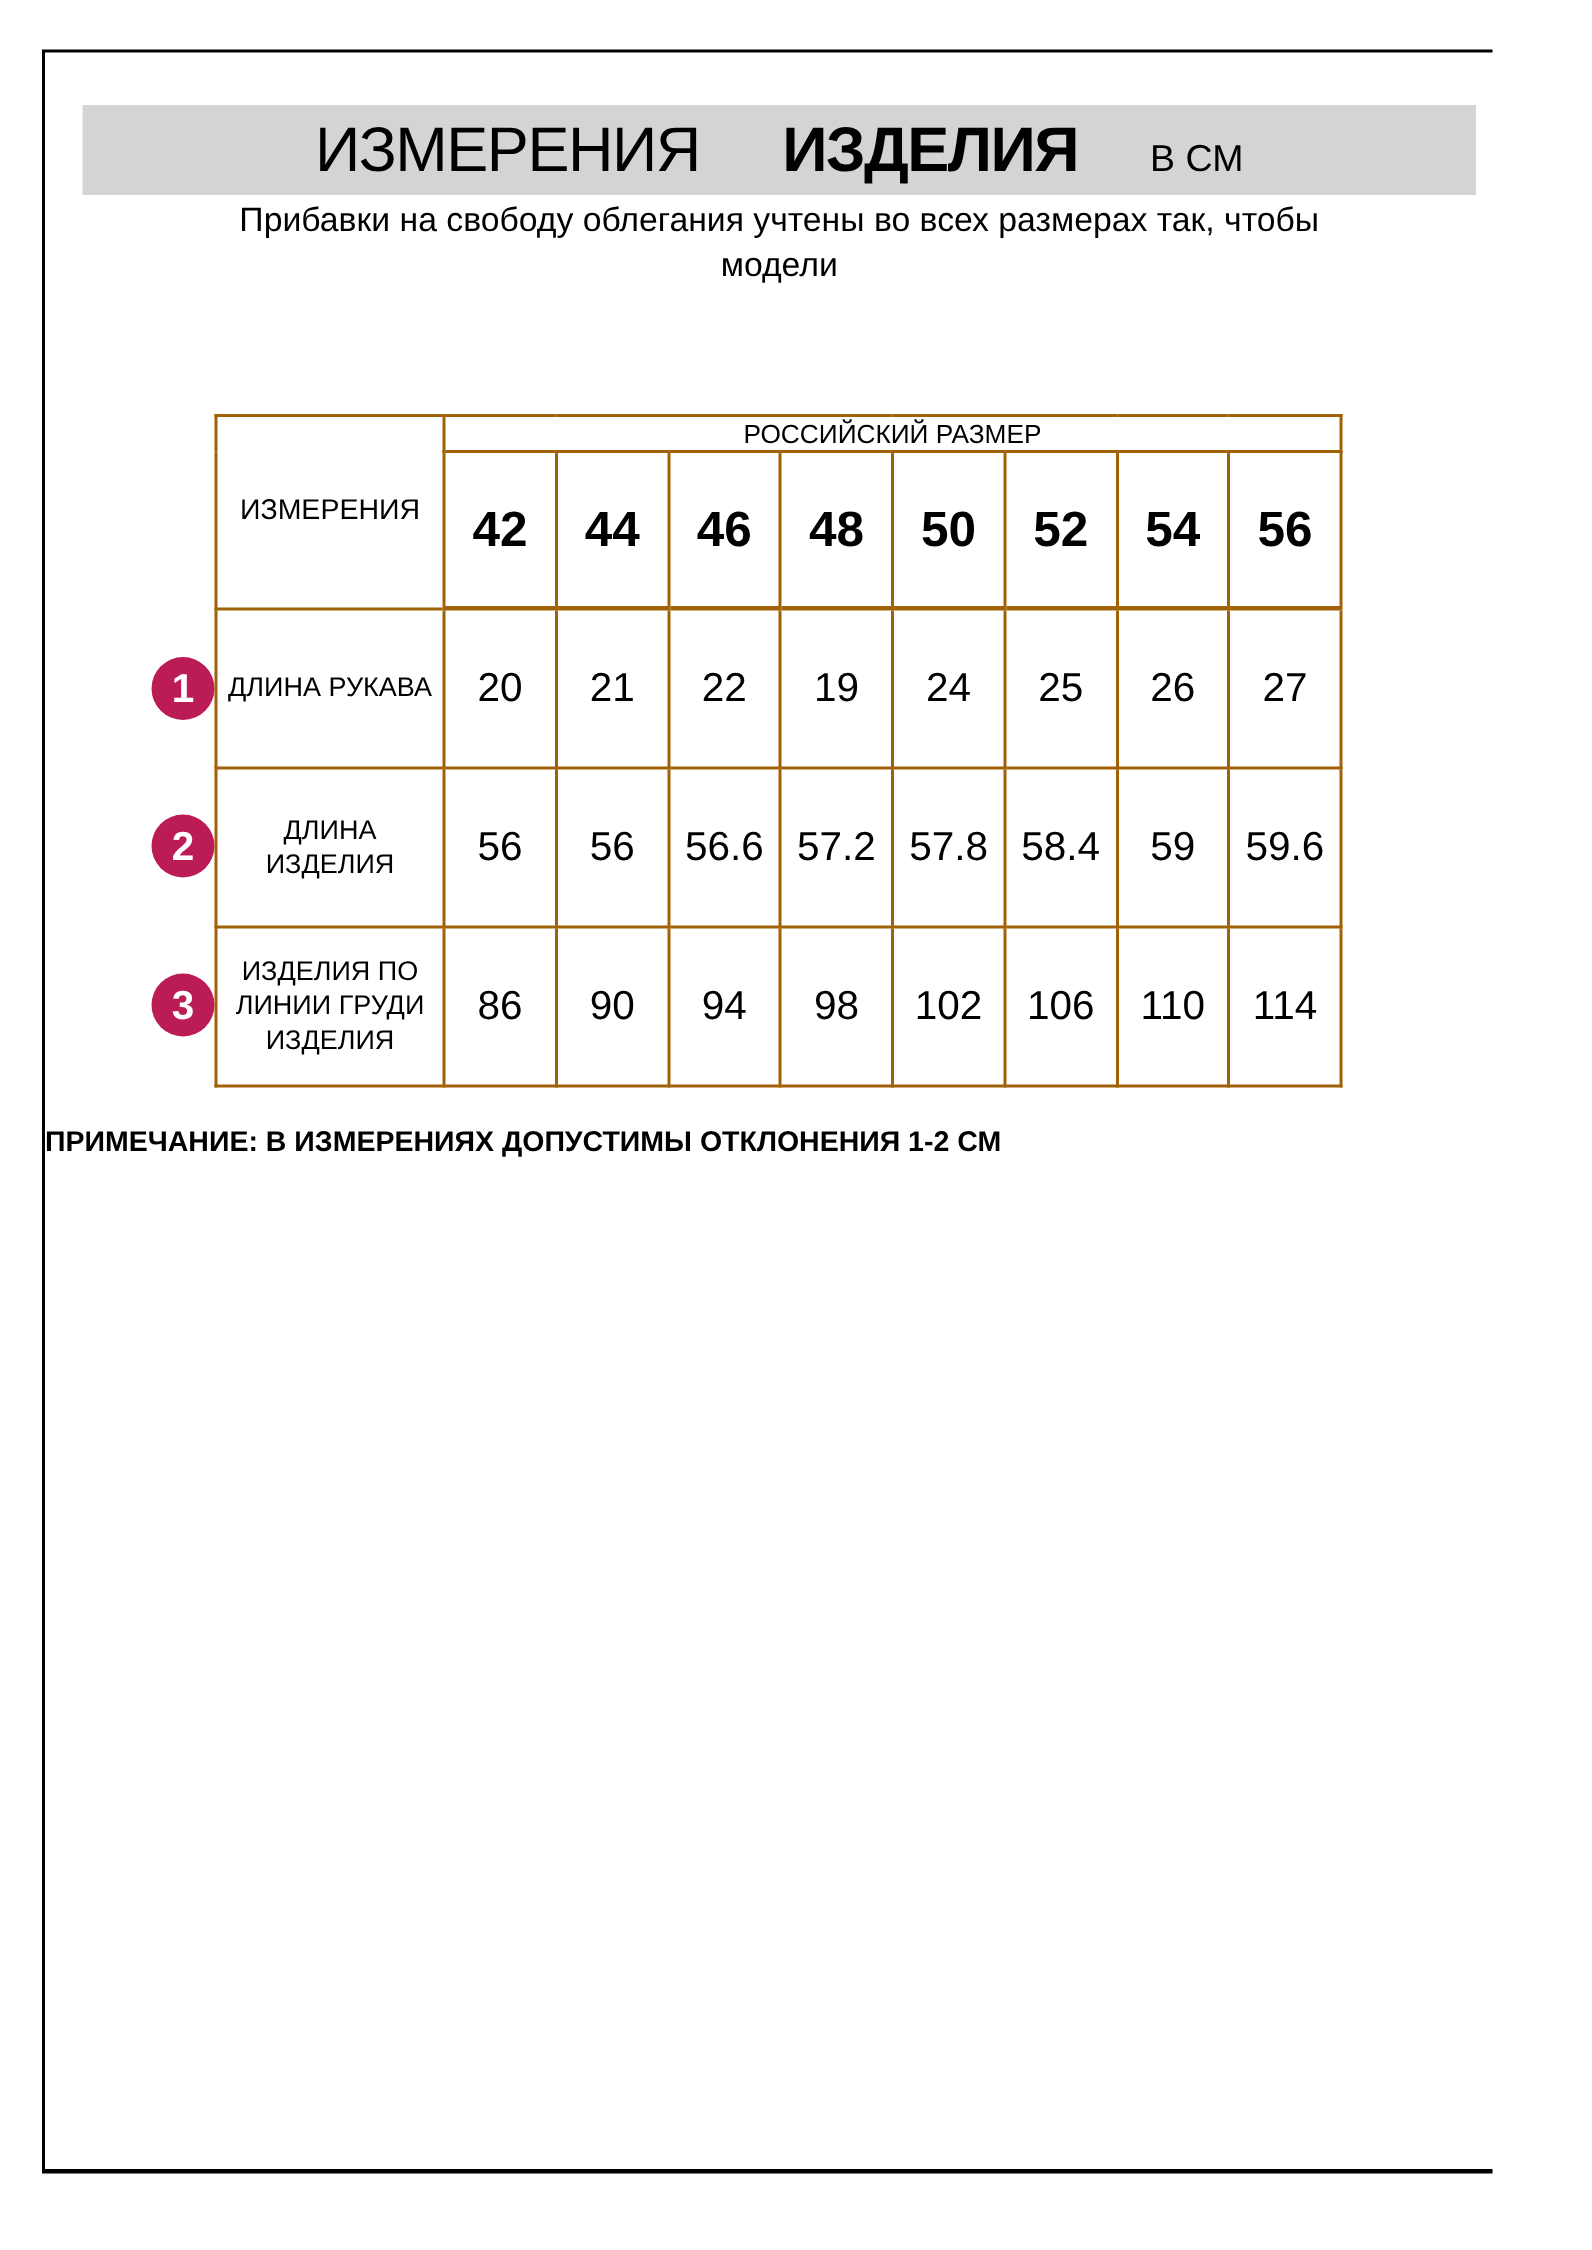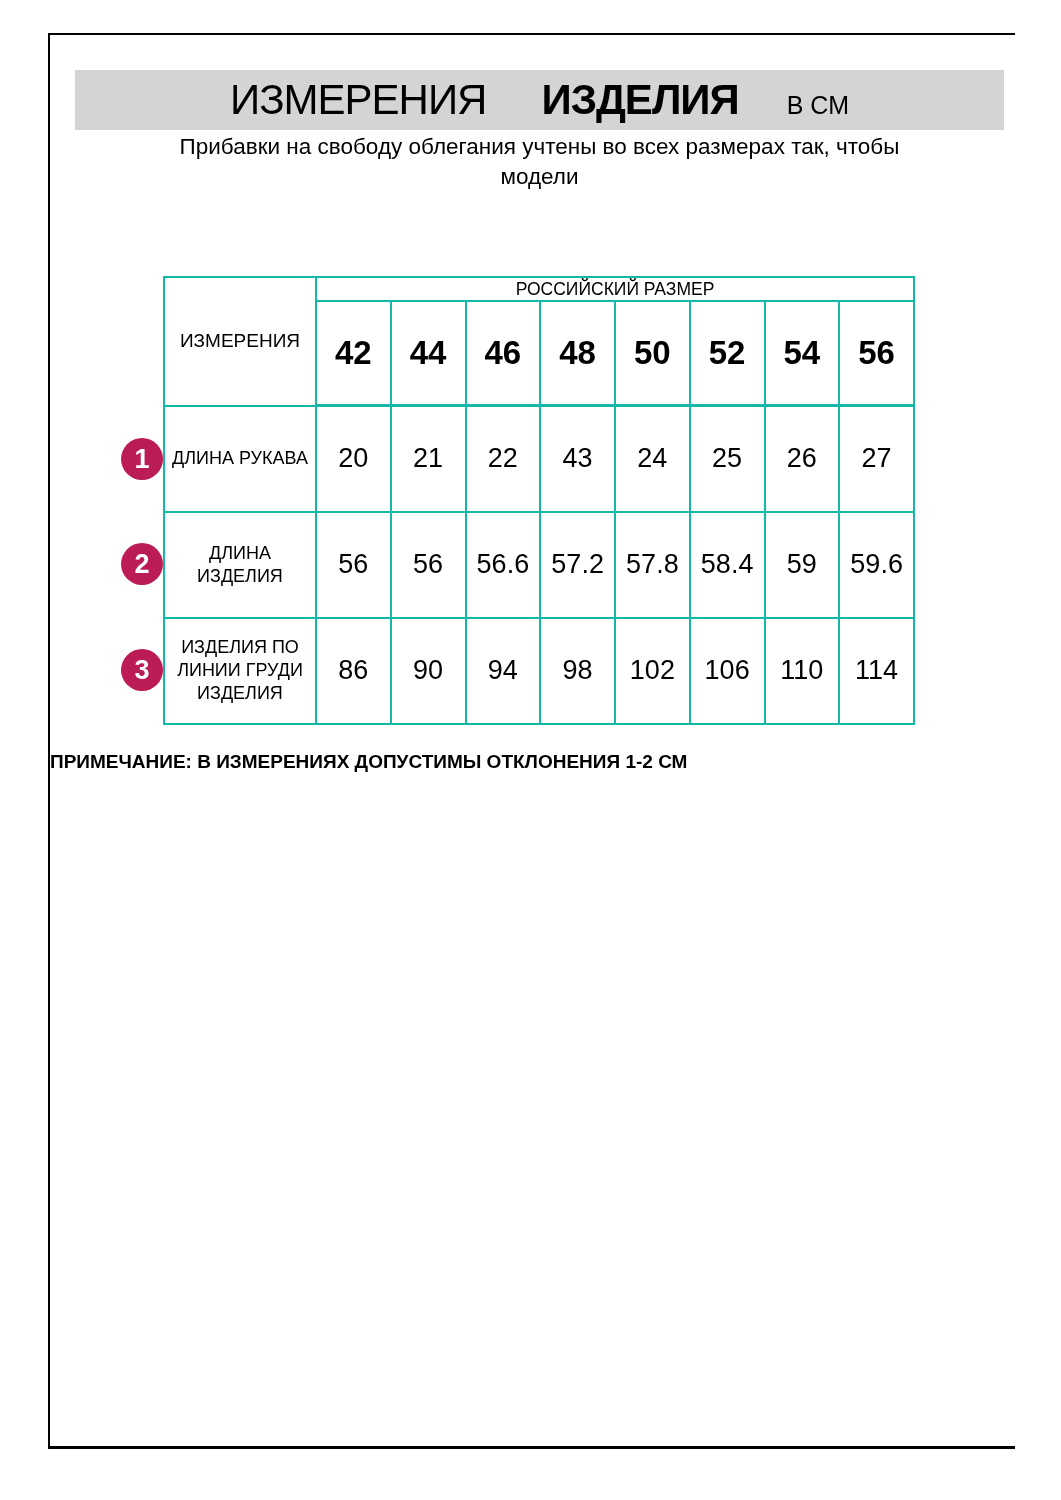--- a/index.html
+++ b/index.html
@@ -11,21 +11,20 @@
     font-family: "Liberation Sans", sans-serif;
     color: #000;
     -webkit-font-smoothing: antialiased;
   }
   .canvas {
     position: relative;
     width: 995px;
     height: 1500px;
     background: #fff;
     overflow: hidden;
-    margin-left: 20px;
   }
   .page {
     position: absolute;
     left: 28px;
     top: 33px;
     width: 983px;
     height: 1416px;
     border: 2px solid #000;
     border-bottom-width: 3px;
     box-sizing: border-box;
@@ -82,21 +81,21 @@
     margin-left: 113px;
     margin-top: 84px;
     width: 752px;
   }
   table.size-table {
     border-collapse: collapse;
     table-layout: fixed;
     width: 752px;
   }
   table.size-table td {
-    border: 2px solid #14b8a6;
+    border: 2px solid #a16207;
     text-align: center;
     vertical-align: middle;
     padding: 0;
     overflow: hidden;
   }
   td.corner {
     width: 150px;
     font-size: 19px;
     font-weight: 400;
     border-bottom-width: 3px;
@@ -191,21 +190,21 @@
             <td>56</td>
           </tr>
 
           <tr class="data-row">
             <td class="rlabel">
               <div>ДЛИНА РУКАВА</div>
             </td>
             <td class="val">20</td>
             <td class="val">21</td>
             <td class="val">22</td>
-            <td class="val">43</td>
+            <td class="val">19</td>
             <td class="val">24</td>
             <td class="val">25</td>
             <td class="val">26</td>
             <td class="val">27</td>
           </tr>
 
           <tr class="data-row">
             <td class="rlabel">
               <div>ДЛИНА</div>
               <div>ИЗДЕЛИЯ</div>

